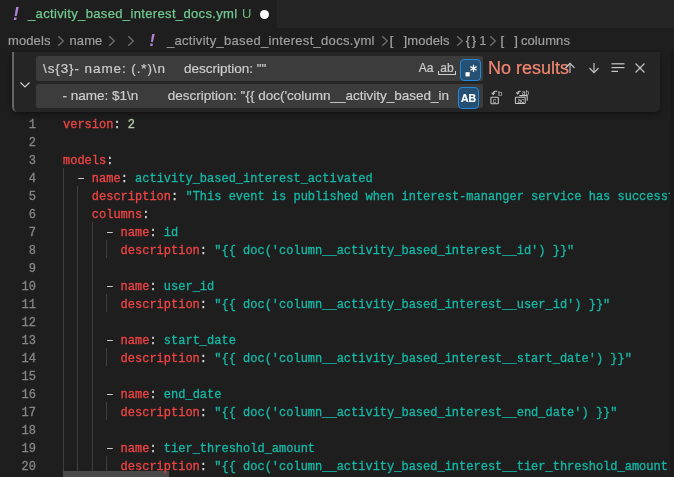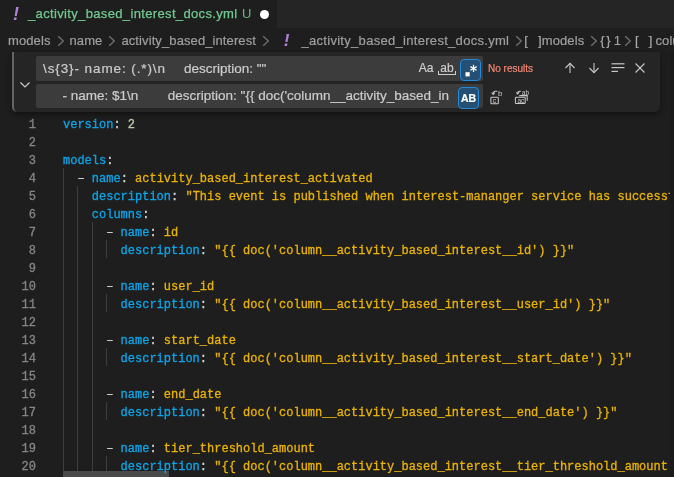--- a/index.html
+++ b/index.html
@@ -18,35 +18,35 @@
           color:#9f9f9f;font-size:13px;letter-spacing:0.1px;white-space:nowrap;overflow:hidden;}
   #crumbs .sep{margin:0 6px;display:inline-flex;}
   #crumbs .bicon{color:#b180d7;font-style:italic;font-weight:700;font-size:16px;margin:0 12px 0 9px;}
   #crumbs .sym{color:#a8a8a8;}
   
   #editor{left:0;top:50px;width:670px;height:427px;overflow:hidden;background:#1e1e1e;}
   #rightstrip{left:670px;top:50px;width:4px;height:427px;background:#1a1a1a;}
   pre{margin:0;font-family:"Liberation Mono",monospace;font-size:12px;line-height:18px;-webkit-text-stroke:0.3px currentColor;}
   #gutter{left:0;top:65.5px;width:36px;text-align:right;color:#858585;}
   #code{left:63px;top:65.5px;color:#d4d4d4;}
-  .k{color:#0ea5e9}.s{color:#eab308}.n{color:#b5cea8}
+  .k{color:#ef4444}.s{color:#14b8a6}.n{color:#b5cea8}
   .ig{position:absolute;width:1px;background:#3e3e3e;}
   
   #fw{-webkit-text-stroke:0.2px currentColor;left:12px;top:52px;width:646px;height:60px;background:#252526;
       border-left:2px solid #646464;border-radius:0 0 5px 5px;
       box-shadow:0 2px 6px rgba(0,0,0,.45);}
   .inp{position:absolute;left:22px;width:447px;background:#3c3c3c;border-radius:2px;
        color:#cccccc;font-size:13.5px;white-space:pre;overflow:hidden;}
   #finp{top:4px;height:25px;line-height:25px;padding-left:7px;width:440px;}
   #rinp{top:32px;height:24px;line-height:24px;padding-left:7px;width:440px;}
   .icob{position:absolute;width:20px;height:20px;display:flex;align-items:center;justify-content:center;color:#cccccc;}
   .optbox{position:absolute;width:19px;height:20px;border:1px solid #2488db;background:#265073;border-radius:4px;
           display:flex;align-items:center;justify-content:center;color:#ffffff;}
   svg{display:block;}
-  .noresults{position:absolute;left:474px;top:0;height:33px;line-height:33px;color:#f48771;font-size:10px;text-align:right;}
+  .noresults{position:absolute;left:474px;top:0;height:33px;line-height:33px;color:#f48771;font-size:18px;text-align:right;}
 </style>
 </head>
 <body>
 
   <div id="tabbar" class="abs"></div>
   <div id="tab" class="abs"></div>
   <div id="tabicon" class="abs">!</div>
   <div id="tablabel" class="abs">_activity_based_interest_docs.yml</div>
   <div id="tabU" class="abs">U</div>
   <div id="tabdot" class="abs"></div>
@@ -57,21 +57,20 @@
       <svg width="7" height="12" viewBox="0 0 7 12">
         <path d="M1.2 1.3 L6.3 6 L1.2 10.7" stroke="#6e6e6e" stroke-width="1.4" fill="none"></path>
       </svg>
     </span>
     <span>name</span>
     <span class="sep">
       <svg width="7" height="12" viewBox="0 0 7 12">
         <path d="M1.2 1.3 L6.3 6 L1.2 10.7" stroke="#6e6e6e" stroke-width="1.4" fill="none"></path>
       </svg>
     </span>
-    <span>activity_based_interest</span>
     <span class="sep">
       <svg width="7" height="12" viewBox="0 0 7 12">
         <path d="M1.2 1.3 L6.3 6 L1.2 10.7" stroke="#6e6e6e" stroke-width="1.4" fill="none"></path>
       </svg>
     </span>
     <span class="bicon">!</span>
     <span id="cfile" style="letter-spacing:0.3px">_activity_based_interest_docs.yml</span>
     <span class="sep">
       <svg width="7" height="12" viewBox="0 0 7 12">
         <path d="M1.2 1.3 L6.3 6 L1.2 10.7" stroke="#6e6e6e" stroke-width="1.4" fill="none"></path>

